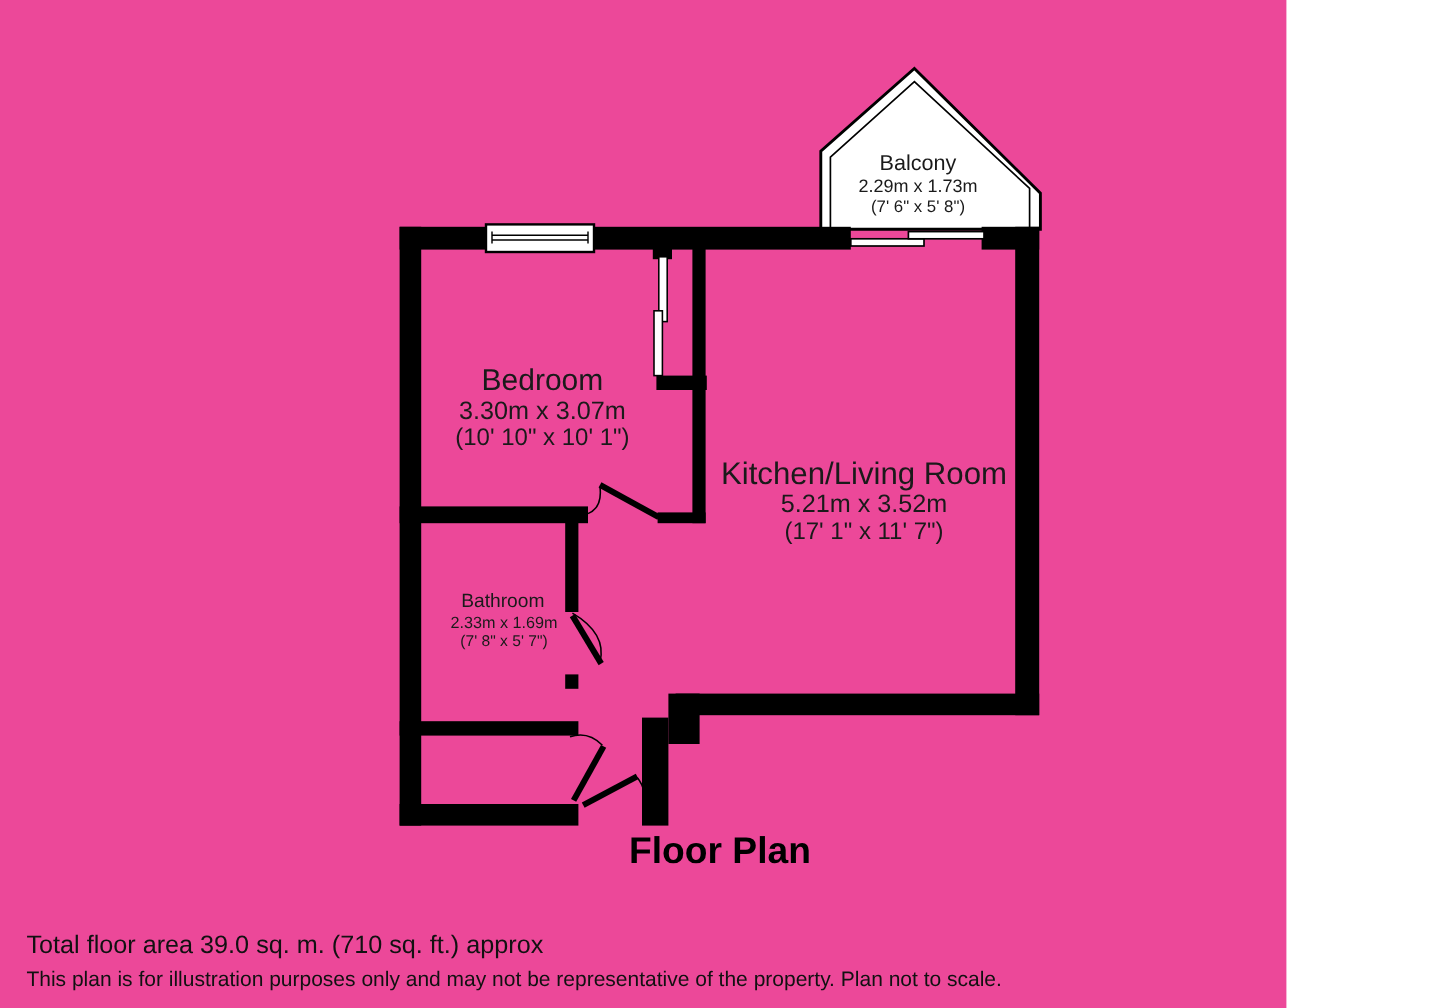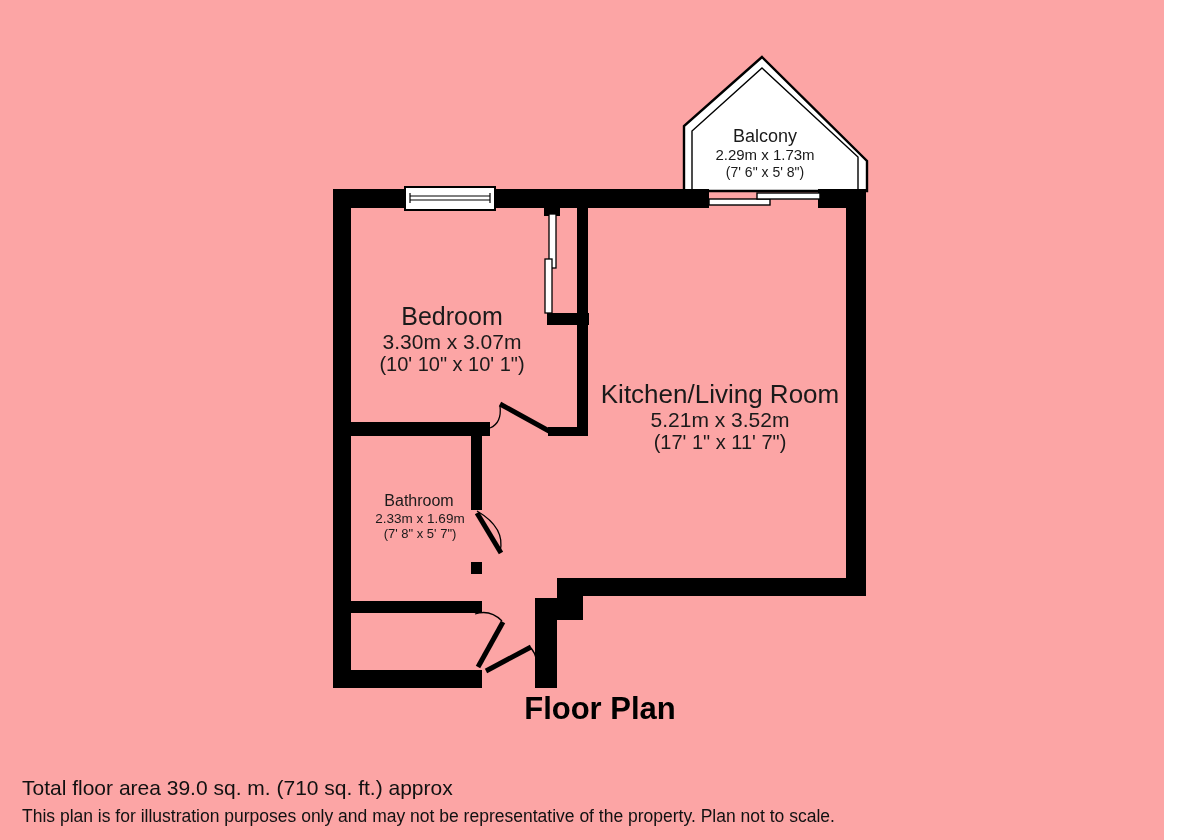--- a/index.html
+++ b/index.html
@@ -2,23 +2,23 @@
 <html><head>
 <meta charset="utf-8">
 <style>
   html, body {
     margin: 0;
     padding: 0;
     background: #ffffff;
   }
   #screen {
     position: relative;
-    width: 1164px;
+    width: 1072px;
     height: 840px;
-    background: #fca5a5;
+    background: #ec4899;
     overflow: hidden;
     font-family: "Liberation Sans", sans-serif;
     color: #1a1a1a;
   }
   #plan-svg {
     position: absolute;
     left: 0;
     top: 0;
   }
   .room-name   { font-family: "Liberation Sans", sans-serif; fill: #1a1a1a; }

